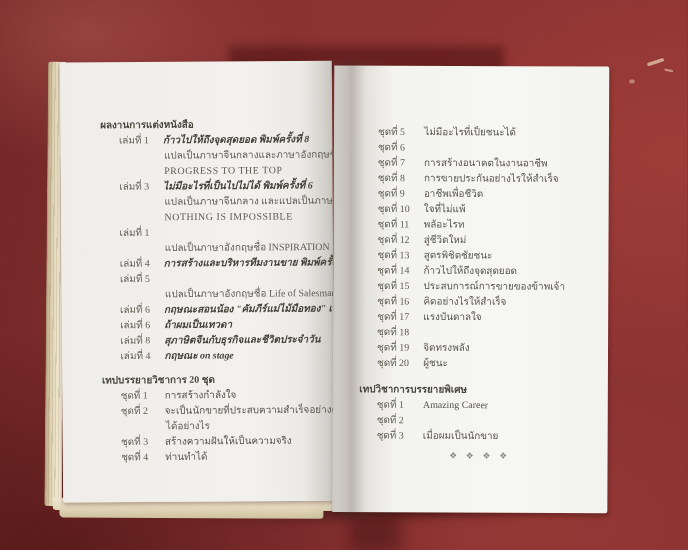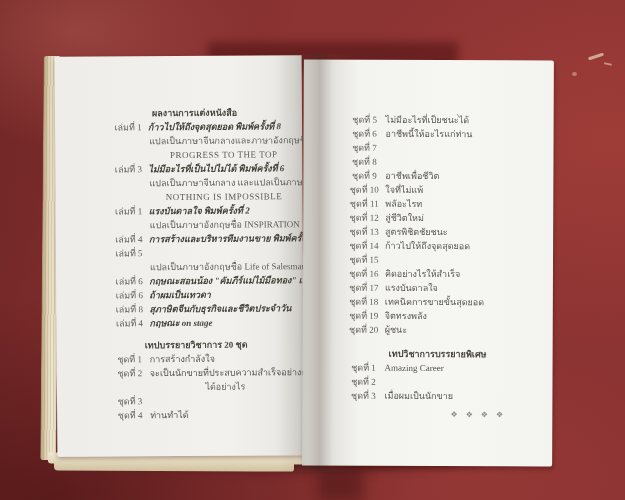--- a/index.html
+++ b/index.html
@@ -20,21 +20,21 @@
   .scratch{position:absolute;background:#d9bb9e;border-radius:2px;opacity:0.85;}
   .scratch.s1{left:588px;top:55px;width:16px;height:3px;transform:rotate(-18deg);}
   .scratch.s2{left:604px;top:63px;width:8px;height:2px;transform:rotate(12deg);opacity:0.7;}
   .scratch.s3{left:572px;top:72px;width:5px;height:4px;border-radius:50%;opacity:0.55;}
 
   .cover-sliver{
     position:absolute;left:208px;top:42px;width:250px;height:28px;
     background:rgba(74,16,16,0.55);filter:blur(4px);
   }
   .book{
-    position:absolute;left:42px;top:54px;width:515px;height:418px;text-align:center;
+    position:absolute;left:42px;top:54px;width:515px;height:418px;
   }
   .book-shadow{
     position:absolute;left:54px;top:446px;width:500px;height:34px;
     background:radial-gradient(ellipse 50% 55% at 50% 40%, rgba(30,4,4,0.62), rgba(30,4,4,0.28) 60%, transparent 78%);
     filter:blur(5px);
   }
   .smudge{
     position:absolute;left:318px;top:468px;width:46px;height:34px;
     background:rgba(45,8,8,0.38);filter:blur(7px);
   }
@@ -122,21 +122,20 @@
 
       <div class="row l-row">
         <span class="lbl">เล่มที่ 3</span>
         <span class="ttl bt">ไม่มีอะไรที่เป็นไปไม่ได้  พิมพ์ครั้งที่ 6</span>
       </div>
       <div class="note">แปลเป็นภาษาจีนกลาง และแปลเป็นภาษาอังกฤษชื่อ</div>
       <div class="note en">NOTHING IS IMPOSSIBLE</div>
 
       <div class="row l-row">
         <span class="lbl">เล่มที่ 1</span>
-        <span class="ttl bt">แรงบันดาลใจ พิมพ์ครั้งที่ 2</span>
       </div>
       <div class="note">แปลเป็นภาษาอังกฤษชื่อ  INSPIRATION</div>
 
       <div class="row l-row">
         <span class="lbl">เล่มที่ 4</span>
         <span class="ttl bt">การสร้างและบริหารทีมงานขาย พิมพ์ครั้งที่ 2</span>
       </div>
 
       <div class="row l-row">
         <span class="lbl">เล่มที่ 5</span>
@@ -170,43 +169,45 @@
         <span class="lbl">ชุดที่ 1</span>
         <span class="ttl">การสร้างกำลังใจ</span>
       </div>
       <div class="row l-row">
         <span class="lbl">ชุดที่ 2</span>
         <span class="ttl">จะเป็นนักขายที่ประสบความสำเร็จอย่างต่อเนื่อง</span>
       </div>
       <div class="note">ได้อย่างไร</div>
       <div class="row l-row">
         <span class="lbl">ชุดที่ 3</span>
+        <span class="ttl">สร้างความฝันให้เป็นความจริง</span>
       </div>
       <div class="row l-row">
         <span class="lbl">ชุดที่ 4</span>
         <span class="ttl">ท่านทำได้</span>
       </div>
     </div>
   </div>
 
   <div class="page right">
     <div class="content r">
       <div class="row r-row">
         <span class="lbl">ชุดที่ 5</span>
         <span class="ttl">ไม่มีอะไรที่เป็ยชนะ่ได้</span>
       </div>
       <div class="row r-row">
         <span class="lbl">ชุดที่ 6</span>
-        <span class="ttl">อาชีพนี้ให้อะไรแก่ท่าน</span>
       </div>
       <div class="row r-row">
         <span class="lbl">ชุดที่ 7</span>
+        <span class="ttl">การสร้างอนาคตในงานอาชีพ</span>
       </div>
       <div class="row r-row">
         <span class="lbl">ชุดที่ 8</span>
+        <span class="ttl">การขายประกันอย่างไรให้สำเร็จ</span>
       </div>
       <div class="row r-row">
         <span class="lbl">ชุดที่ 9</span>
         <span class="ttl">อาชีพเพื่อชีวิต</span>
       </div>
       <div class="row r-row">
         <span class="lbl">ชุดที่ 10</span>
         <span class="ttl">ใจที่ไม่แพ้</span>
       </div>
       <div class="row r-row">
@@ -220,32 +221,32 @@
       <div class="row r-row">
         <span class="lbl">ชุดที่ 13</span>
         <span class="ttl">สูตรพิชิตชัยชนะ</span>
       </div>
       <div class="row r-row">
         <span class="lbl">ชุดที่ 14</span>
         <span class="ttl">ก้าวไปให้ถึงจุดสุดยอด</span>
       </div>
       <div class="row r-row">
         <span class="lbl">ชุดที่ 15</span>
+        <span class="ttl">ประสบการณ์การขายของข้าพเจ้า</span>
       </div>
       <div class="row r-row">
         <span class="lbl">ชุดที่ 16</span>
         <span class="ttl">คิดอย่างไรให้สำเร็จ</span>
       </div>
       <div class="row r-row">
         <span class="lbl">ชุดที่ 17</span>
         <span class="ttl">แรงบันดาลใจ</span>
       </div>
       <div class="row r-row">
         <span class="lbl">ชุดที่ 18</span>
-        <span class="ttl">เทคนิคการขายขั้นสุดยอด</span>
       </div>
       <div class="row r-row">
         <span class="lbl">ชุดที่ 19</span>
         <span class="ttl">จิตทรงพลัง</span>
       </div>
       <div class="row r-row">
         <span class="lbl">ชุดที่ 20</span>
         <span class="ttl">ผู้ชนะ</span>
       </div>
 

